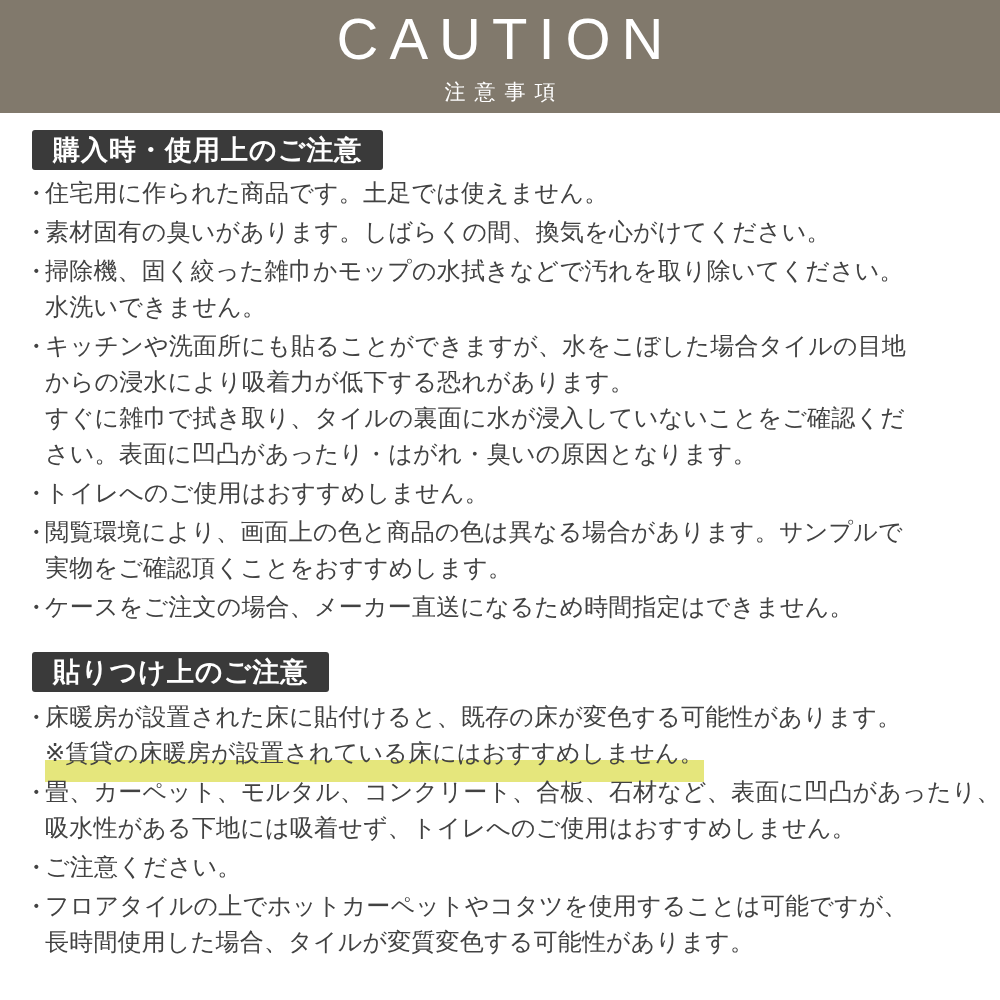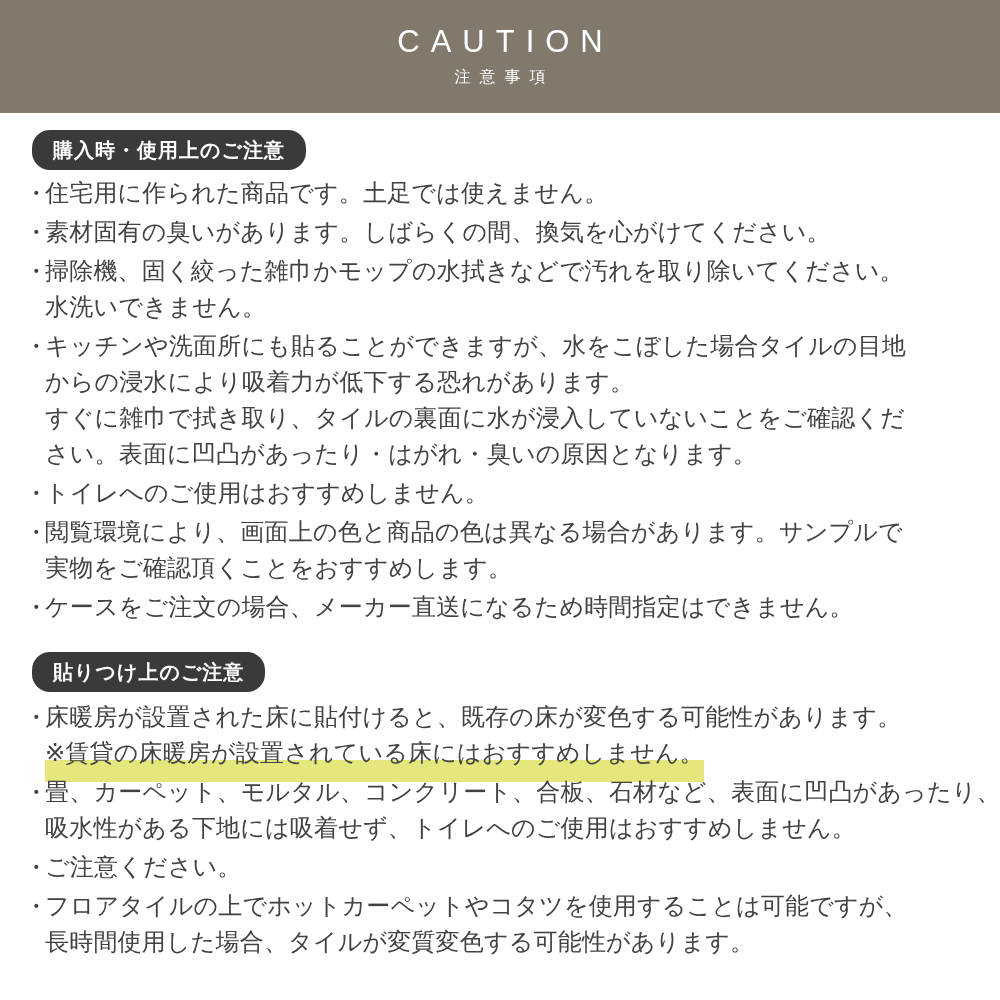--- a/index.html
+++ b/index.html
@@ -14,34 +14,34 @@
   *{margin:0;padding:0;box-sizing:border-box;}
   html,body{width:1000px;height:1000px;overflow:hidden;background:var(--page-bg);}
   body{font-family:"Liberation Sans","DejaVu Sans",sans-serif;color:var(--body-text);}
 
   .banner{
     width:1000px;height:113px;background:var(--banner-bg);
     display:flex;flex-direction:column;align-items:center;justify-content:center;
     color:var(--banner-text);
   }
   .banner-title{
-    font-size:31px;letter-spacing:11px;padding-left:11px;
+    font-size:58px;letter-spacing:11px;padding-left:11px;
     font-weight:400;line-height:1.1;
   }
   .banner-subtitle{
-    font-size:16px;letter-spacing:9px;padding-left:9px;margin-top:7px;
+    font-size:21px;letter-spacing:9px;padding-left:9px;margin-top:7px;
     font-weight:400;
   }
 
   .content{padding:17px 32px 0 32px;}
 
   .section-label{
     display:inline-block;background:var(--label-bg);color:var(--label-text);
-    font-size:20px;font-weight:bold;letter-spacing:1px;
-    height:40px;line-height:40px;padding:0 21px;border-radius:18px;
+    font-size:27px;font-weight:bold;letter-spacing:1px;
+    height:40px;line-height:40px;padding:0 21px;border-radius:3px;
     margin-bottom:5px;
   }
   .section-app{margin-top:27px;}
   .section-app .section-label{margin-bottom:7px;}
 
   .item{position:relative;padding-left:13px;margin-bottom:3px;}
   .bullet{
     position:absolute;left:-9px;top:0;width:26px;text-align:center;
     font-size:26px;line-height:36px;
   }

